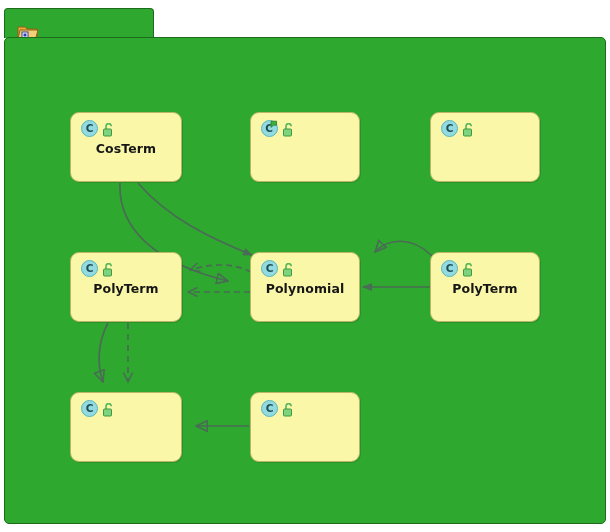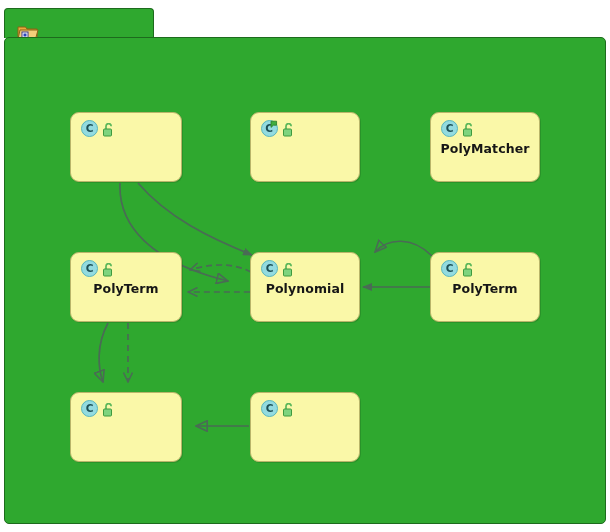--- a/index.html
+++ b/index.html
@@ -163,20 +163,21 @@
   <div class="class-icons">
     <svg class="c-badge" viewBox="0 0 17 17">
       <circle cx="8.5" cy="8.5" r="8" fill="#93dbe0" stroke="#59b6bd" stroke-width="1"></circle>
       <text x="8.5" y="12.3" text-anchor="middle" font-family="DejaVu Sans, sans-serif" font-size="10.5" font-weight="bold" fill="#1d4f55">C</text>
     </svg>
     <svg class="lock-icon" viewBox="0 0 13 14">
       <path d="M4 6 L4 3.2 A2.6 2.6 0 0 1 9.2 3.2" fill="none" stroke="#5cb85c" stroke-width="1.7"></path>
       <rect x="1.5" y="6" width="8" height="7" rx="1" fill="#7ed47e" stroke="#3f9a3f" stroke-width="1"></rect>
     </svg>
   </div>
+  <div class="class-name">CosTerm</div>
 </div>
 
 <div class="class-box" style="left:250px; top:112px; width:110px; height:70px;">
   <div class="class-icons">
     <svg class="c-badge" viewBox="0 0 17 17">
       <circle cx="8.5" cy="8.5" r="8" fill="#93dbe0" stroke="#59b6bd" stroke-width="1"></circle>
       <text x="8" y="12.3" text-anchor="middle" font-family="DejaVu Sans, sans-serif" font-size="10.5" font-weight="bold" fill="#1d4f55">C</text>
       <path d="M10 1.2 L15.6 1.2 L15.6 5.2 L12.4 5.2 L10 7.4 Z" fill="#3fae3f" stroke="#2a7a2a" stroke-width="0.8"></path>
     </svg>
     <svg class="lock-icon" viewBox="0 0 13 14">
@@ -190,21 +191,20 @@
   <div class="class-icons">
     <svg class="c-badge" viewBox="0 0 17 17">
       <circle cx="8.5" cy="8.5" r="8" fill="#93dbe0" stroke="#59b6bd" stroke-width="1"></circle>
       <text x="8.5" y="12.3" text-anchor="middle" font-family="DejaVu Sans, sans-serif" font-size="10.5" font-weight="bold" fill="#1d4f55">C</text>
     </svg>
     <svg class="lock-icon" viewBox="0 0 13 14">
       <path d="M4 6 L4 3.2 A2.6 2.6 0 0 1 9.2 3.2" fill="none" stroke="#5cb85c" stroke-width="1.7"></path>
       <rect x="1.5" y="6" width="8" height="7" rx="1" fill="#7ed47e" stroke="#3f9a3f" stroke-width="1"></rect>
     </svg>
   </div>
-  <div class="class-name">PolyMatcher</div>
 </div>
 
 <div class="class-box" style="left:70px; top:252px; width:112px; height:70px;">
   <div class="class-icons">
     <svg class="c-badge" viewBox="0 0 17 17">
       <circle cx="8.5" cy="8.5" r="8" fill="#93dbe0" stroke="#59b6bd" stroke-width="1"></circle>
       <text x="8.5" y="12.3" text-anchor="middle" font-family="DejaVu Sans, sans-serif" font-size="10.5" font-weight="bold" fill="#1d4f55">C</text>
     </svg>
     <svg class="lock-icon" viewBox="0 0 13 14">
       <path d="M4 6 L4 3.2 A2.6 2.6 0 0 1 9.2 3.2" fill="none" stroke="#5cb85c" stroke-width="1.7"></path>

